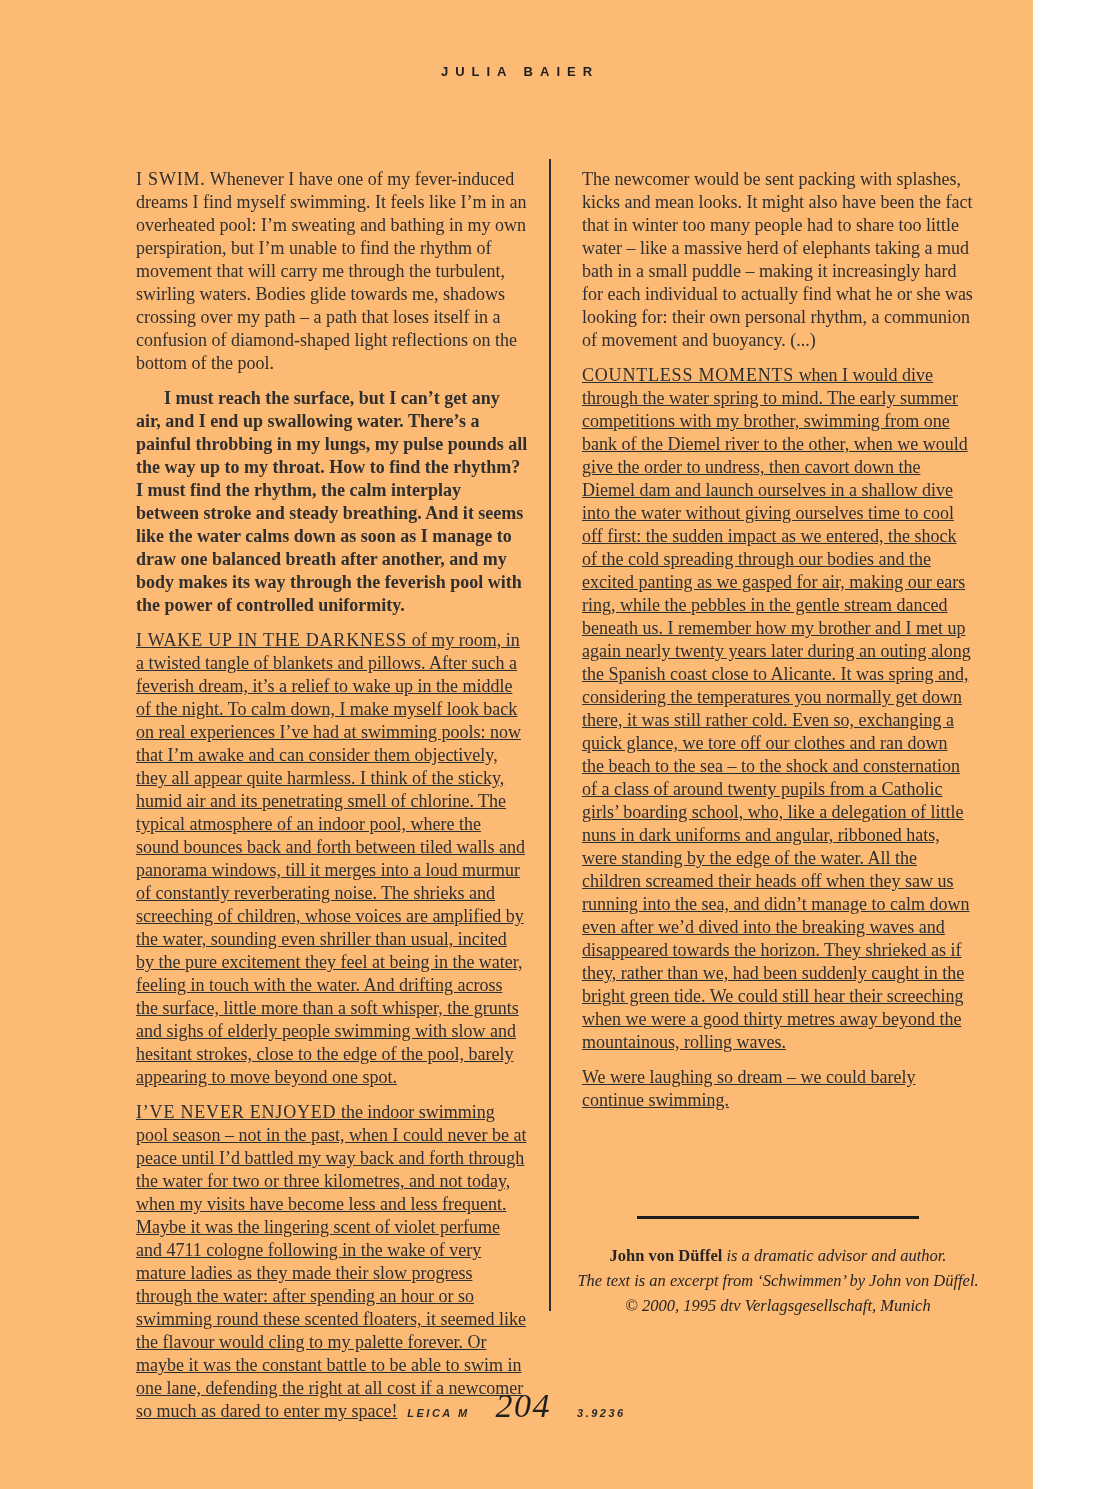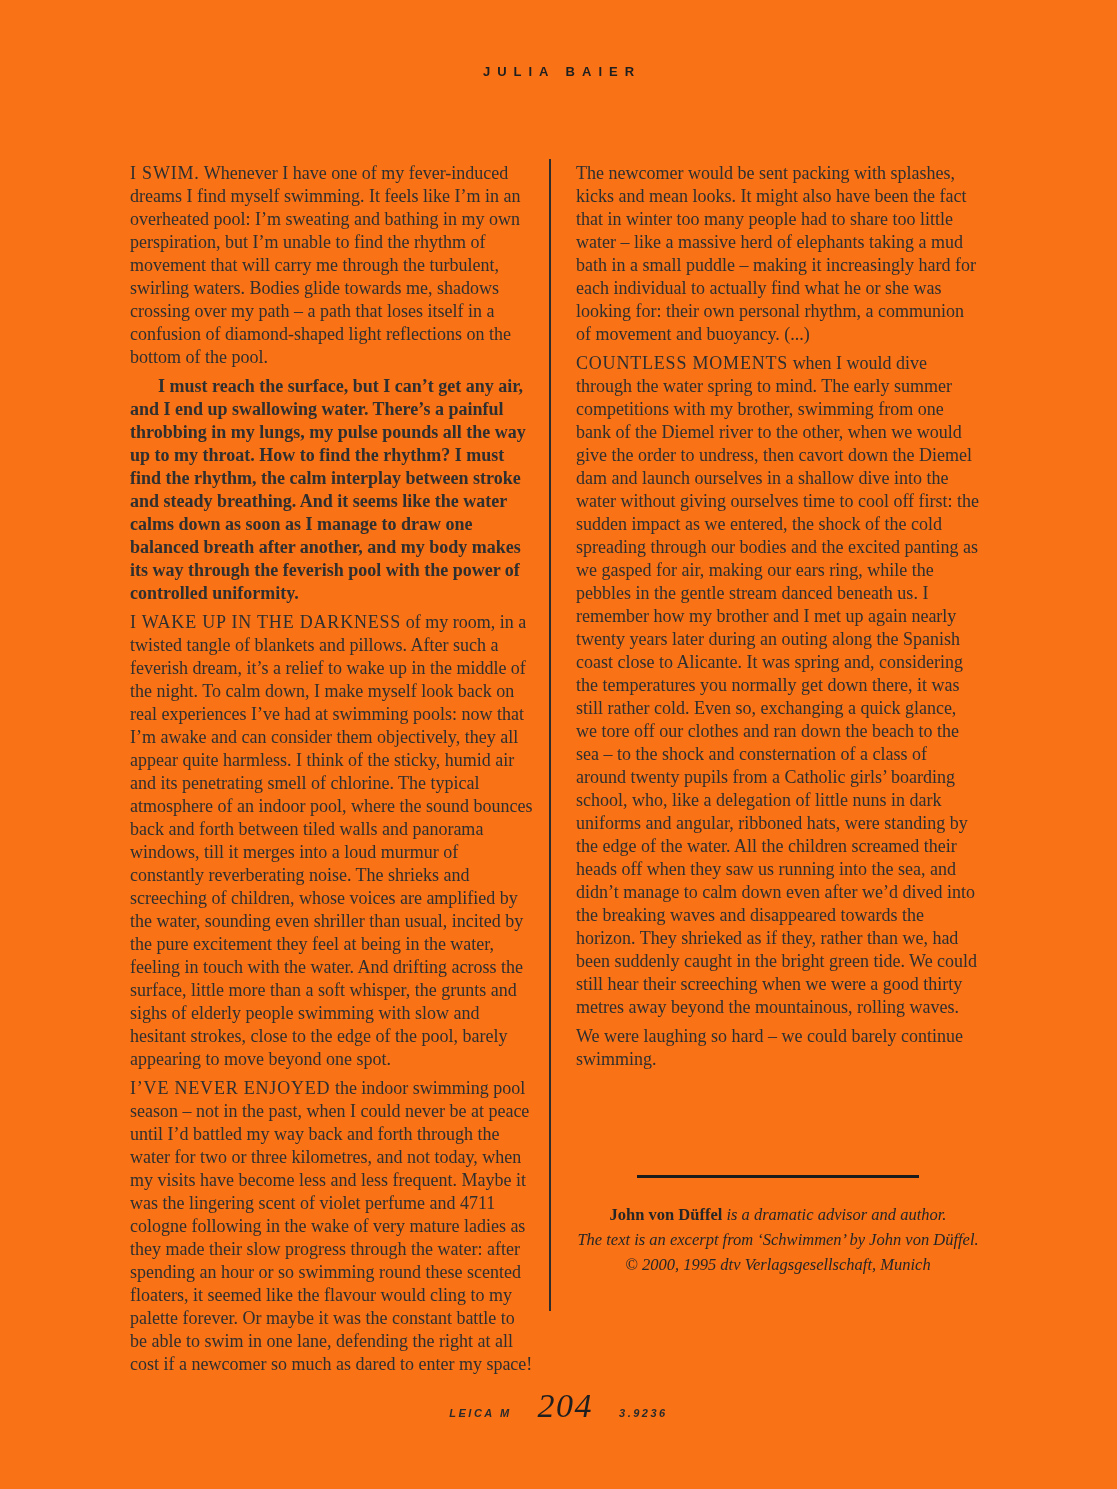--- a/index.html
+++ b/index.html
@@ -1,20 +1,20 @@
 <!DOCTYPE html>
 <html><head>
 <meta charset="utf-8">
 <style>
   html, body { margin:0; padding:0; background:#ffffff; }
   .page {
     position:relative;
-    width:1117px;
+    width:1033px;
     height:1489px;
-    background:#f97316;
+    background:#fdba74;
     font-family:"Liberation Serif", serif;
     color:#2f2f2f;
     overflow:hidden;
   }
   .header {
     position:absolute;
     top:64px; left:0; width:100%;
     text-align:center;
     font-family:"Liberation Sans", sans-serif;
     font-size:13px;
@@ -30,26 +30,26 @@
   }
   .col { width:416px; }
   .divider {
     width:2px;
     height:1152px;
     background:#2d2d2d;
     margin:3px 19px 0 9px;
     flex:none;
   }
   .content p {
-    margin:6px;
+    margin:12px;
     font-size:18px;
     line-height:23px;
     text-align:left;
   }
-  .gap { margin-top:20px; }
+  .gap { margin-top:20px;text-decoration:underline; }
   .indent { text-indent:28px;font-weight:bold; }
   .lead { letter-spacing:0.8px; }
   .attribution {
     margin-top:104px;
     text-align:center;
     font-size:16.5px;
     line-height:25px;
     color:#262626;
   }
   .attr-rule {
@@ -100,21 +100,21 @@
       <p class="indent"><span>I must reach the surface, but I can’t get any air, and I end up swallowing water. There’s a painful throbbing in my lungs, my pulse pounds all the way up to my throat. How to find the rhythm? I must find the rhythm, the calm interplay between stroke and steady breathing. And it seems like the water calms down as soon as I manage to draw one balanced breath after another, and my body makes its way through the feverish pool with the power of controlled uniformity.</span></p>
       <p class="gap"><span class="lead">I WAKE UP IN THE DARKNESS</span><span> of my room, in a twisted tangle of blankets and pillows. After such a feverish dream, it’s a relief to wake up in the middle of the night. To calm down, I make myself look back on real experiences I’ve had at swimming pools: now that I’m awake and can consider them objectively, they all appear quite harmless. I think of the sticky, humid air and its penetrating smell of chlorine. The typical atmosphere of an indoor pool, where the sound bounces back and forth between tiled walls and panorama windows, till it merges into a loud murmur of constantly reverberating noise. The shrieks and screeching of children, whose voices are amplified by the water, sounding even shriller than usual, incited by the pure excitement they feel at being in the water, feeling in touch with the water. And drifting across the surface, little more than a soft whisper, the grunts and sighs of elderly people swimming with slow and hesitant strokes, close to the edge of the pool, barely appearing to move beyond one spot.</span></p>
       <p class="gap"><span class="lead">I’VE NEVER ENJOYED</span><span> the indoor swimming pool season – not in the past, when I could never be at peace until I’d battled my way back and forth through the water for two or three kilometres, and not today, when my visits have become less and less frequent. Maybe it was the lingering scent of violet perfume and 4711 cologne following in the wake of very mature ladies as they made their slow progress through the water: after spending an hour or so swimming round these scented floaters, it seemed like the flavour would cling to my palette forever. Or maybe it was the constant battle to be able to swim in one lane, defending the right at all cost if a newcomer so much as dared to enter my space!</span></p>
     </div>
 
     <div class="divider"></div>
 
     <div class="col">
       <p><span>The newcomer would be sent packing with splashes, kicks and mean looks. It might also have been the fact that in winter too many people had to share too little water – like a massive herd of elephants taking a mud bath in a small puddle – making it increasingly hard for each individual to actually find what he or she was looking for: their own personal rhythm, a communion of movement and buoyancy. (...)</span></p>
       <p class="gap"><span class="lead">COUNTLESS MOMENTS</span><span> when I would dive through the water spring to mind. The early summer competitions with my brother, swimming from one bank of the Diemel river to the other, when we would give the order to undress, then cavort down the Diemel dam and launch ourselves in a shallow dive into the water without giving ourselves time to cool off first: the sudden impact as we entered, the shock of the cold spreading through our bodies and the excited panting as we gasped for air, making our ears ring, while the pebbles in the gentle stream danced beneath us. I remember how my brother and I met up again nearly twenty years later during an outing along the Spanish coast close to Alicante. It was spring and, considering the temperatures you normally get down there, it was still rather cold. Even so, exchanging a quick glance, we tore off our clothes and ran down the beach to the sea – to the shock and consternation of a class of around twenty pupils from a Catholic girls’ boarding school, who, like a delegation of little nuns in dark uniforms and angular, ribboned hats, were standing by the edge of the water. All the children screamed their heads off when they saw us running into the sea, and didn’t manage to calm down even after we’d dived into the breaking waves and disappeared towards the horizon. They shrieked as if they, rather than we, had been suddenly caught in the bright green tide. We could still hear their screeching when we were a good thirty metres away beyond the mountainous, rolling waves.</span></p>
-      <p class="gap"><span>We were laughing so hard – we could barely continue swimming.</span></p>
+      <p class="gap"><span>We were laughing so dream – we could barely continue swimming.</span></p>
 
       <div class="attribution">
         <div class="attr-rule"></div>
         <p><span class="attr-name">John von Düffel</span><span class="attr-it"> is a dramatic advisor and author.</span></p>
         <p class="attr-it">The text is an excerpt from ‘Schwimmen’ by John von Düffel.</p>
         <p class="attr-it">© 2000, 1995 dtv Verlagsgesellschaft, Munich</p>
       </div>
     </div>
 
   </div>

